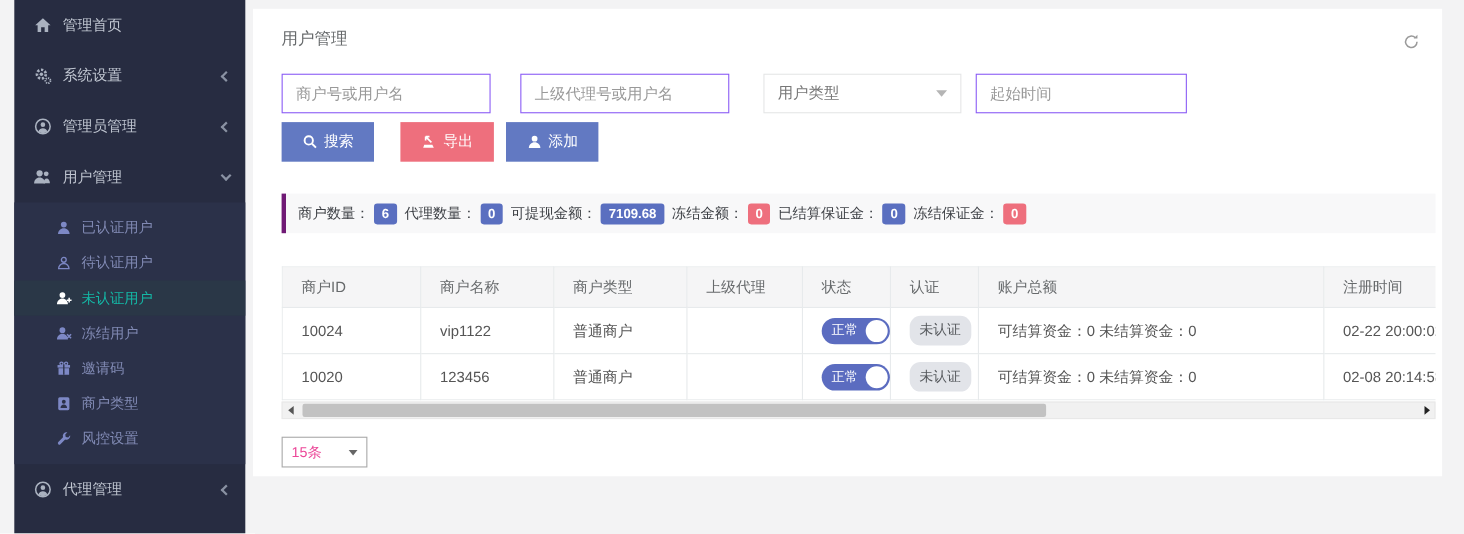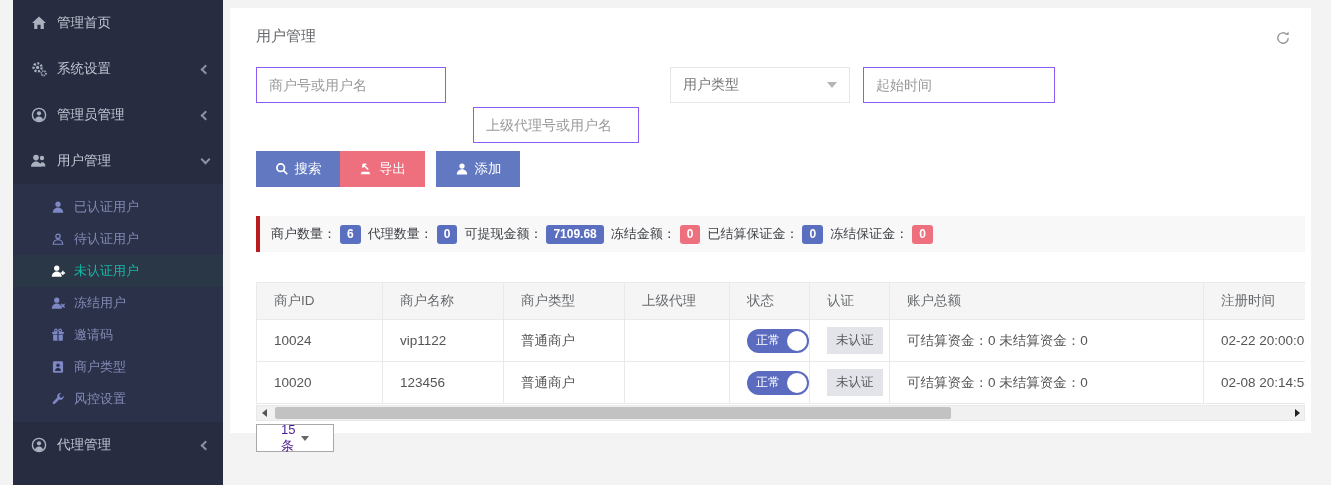--- a/index.html
+++ b/index.html
@@ -54,21 +54,21 @@
   .btn {
     height:36px; border:none; color:#fff; font-size:13.5px; cursor:pointer;
     display:flex; align-items:center; justify-content:center; gap:6px;
     font-family:"Liberation Sans","DejaVu Sans",sans-serif;
   }
   .btn-blue { background:#6279c2; }
   .btn-red { background:#ee6f7d; }
   
   .stats {
     margin-top:29px; width:1049px; height:36px; background:#f8f8f9;
-    border-left:4px solid #b91c1c; display:flex; align-items:center;
+    border-left:4px solid #701a75; display:flex; align-items:center;
     padding-left:11px; color:#3c3f44; font-size:13px;
   }
   .stat { display:flex; align-items:center; margin-right:7px; }
   .stat-label { margin-right:4px; }
   .badge {
     color:#fff; font-weight:bold; font-size:12px; padding:3px 7px;
     border-radius:3px; line-height:13px;
   }
   .badge-blue { background:#5a6fc0; }
   .badge-red { background:#ee6f7d; }
@@ -77,35 +77,35 @@
   table { border-collapse:collapse; table-layout:fixed; width:1147px; }
   th, td { border:1px solid #e7eaec; text-align:left; padding-left:17px; font-weight:normal; }
   th { background:#f5f5f6; height:37px; color:#676a6c; font-size:13.5px; }
   td { height:42px; color:#555; font-size:13.5px; background:#fff; }
   
   .toggle {
     width:62px; height:24px; border-radius:13px; background:#5b6cc0; position:relative;
     display:flex; align-items:center; padding-left:9px; color:#fff; font-size:12px; cursor:pointer;
   }
   .toggle .knob { position:absolute; right:2px; top:2px; width:20px; height:20px; border-radius:50%; background:#fff; }
-  .auth-badge { display:inline-block; background:#e2e4e9; color:#55585c; font-size:12.5px; padding:5px 9px; border-radius:0; }
+  .auth-badge { display:inline-block; background:#e2e4e9; color:#55585c; font-size:12.5px; padding:5px 9px; border-radius:10px; }
   
   .hscroll {
     margin-top:1px; width:1049px; height:16px; background:#f1f1f1; position:relative;
     border:1px solid #e8e8e8;
   }
   .hs-arrow { position:absolute; top:0; width:14px; height:14px; display:flex; align-items:center; justify-content:center; cursor:pointer; }
   .hs-left { left:0; } .hs-right { right:0; }
   .tri-left { width:0; height:0; border-top:4px solid transparent; border-bottom:4px solid transparent; border-right:5px solid #555; }
   .tri-right { width:0; height:0; border-top:4px solid transparent; border-bottom:4px solid transparent; border-left:5px solid #222; }
   .hs-thumb { position:absolute; left:18px; top:1px; width:676px; height:12px; background:#c2c2c2; border-radius:2px; cursor:grab; }
   
   .pagesize {
-    margin-top:3px; width:78px; height:28px; border:1px solid #a9a9a9; background:#fff;
-    display:flex; align-items:center; padding:0 24px; color:#4c1d95; font-size:13px; cursor:pointer;
+    margin-top:16px; width:78px; height:28px; border:1px solid #a9a9a9; background:#fff;
+    display:flex; align-items:center; padding:0 8px; color:#ec4899; font-size:13px; cursor:pointer;
   }
   .pagesize .sel-label { flex:1; }
   .caret-sm { width:0; height:0; border-left:4px solid transparent; border-right:4px solid transparent; border-top:5px solid #666; }
   svg { display:block; }
 </style>
 </head>
 <body>
 
 <aside class="sidebar">
   <div class="nav-item">
@@ -243,30 +243,30 @@
   <div class="card-title">用户管理</div>
   <div class="refresh-btn">
     <svg width="16" height="16" viewBox="0 0 16 16">
         <path d="M13.2 8a5.2 5.2 0 1 1-1.6-3.75" fill="none" stroke="#9a9a9a" stroke-width="1.4"></path>
         <path d="M13.6 1.6v3.4h-3.4z" fill="#9a9a9a"></path>
       </svg>
   </div>
 
   <div class="filters">
     <input class="f-input" style="width: 190px; margin-right: 27px;" placeholder="商户号或用户名">
-    <input class="f-input" style="width: 166px; margin-right: 31px; margin-top: 40px;" placeholder="上级代理号或用户名">
+    <input class="f-input" style="width: 190px; margin-right: 31px;" placeholder="上级代理号或用户名">
     <div class="f-select" style="width:180px; margin-right:13px;">
       <span class="sel-label">用户类型</span>
       <span class="caret-down"></span>
     </div>
     <input class="f-input" style="width: 192px;" placeholder="起始时间">
   </div>
 
   <div class="actions">
-    <button class="btn btn-blue" style="width:84px; margin-right:0;">
+    <button class="btn btn-blue" style="width:84px; margin-right:24px;">
       <span>
         <svg width="14" height="14" viewBox="0 0 16 16">
             <circle cx="6.5" cy="6.5" r="4.3" fill="none" stroke="#fff" stroke-width="2"></circle>
             <path d="M9.9 9.9L14 14" stroke="#fff" stroke-width="2"></path>
           </svg>
       </span>
       <span>搜索</span>
     </button>
     <button class="btn btn-red" style="width:85px; margin-right:11px;">
       <span>

